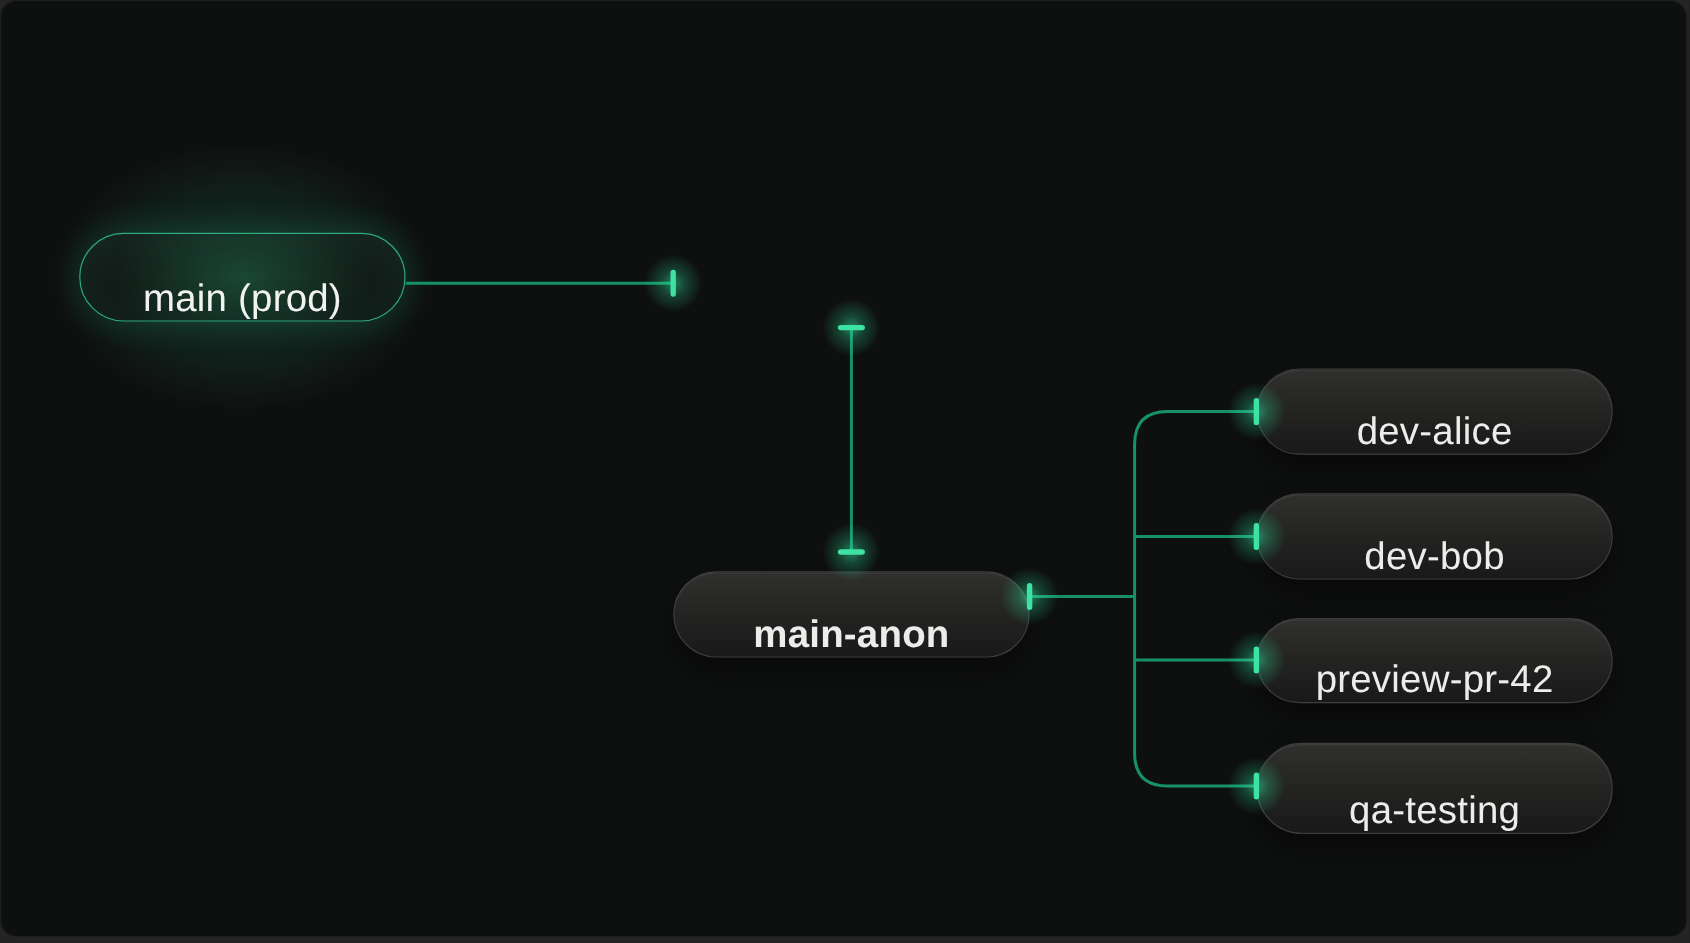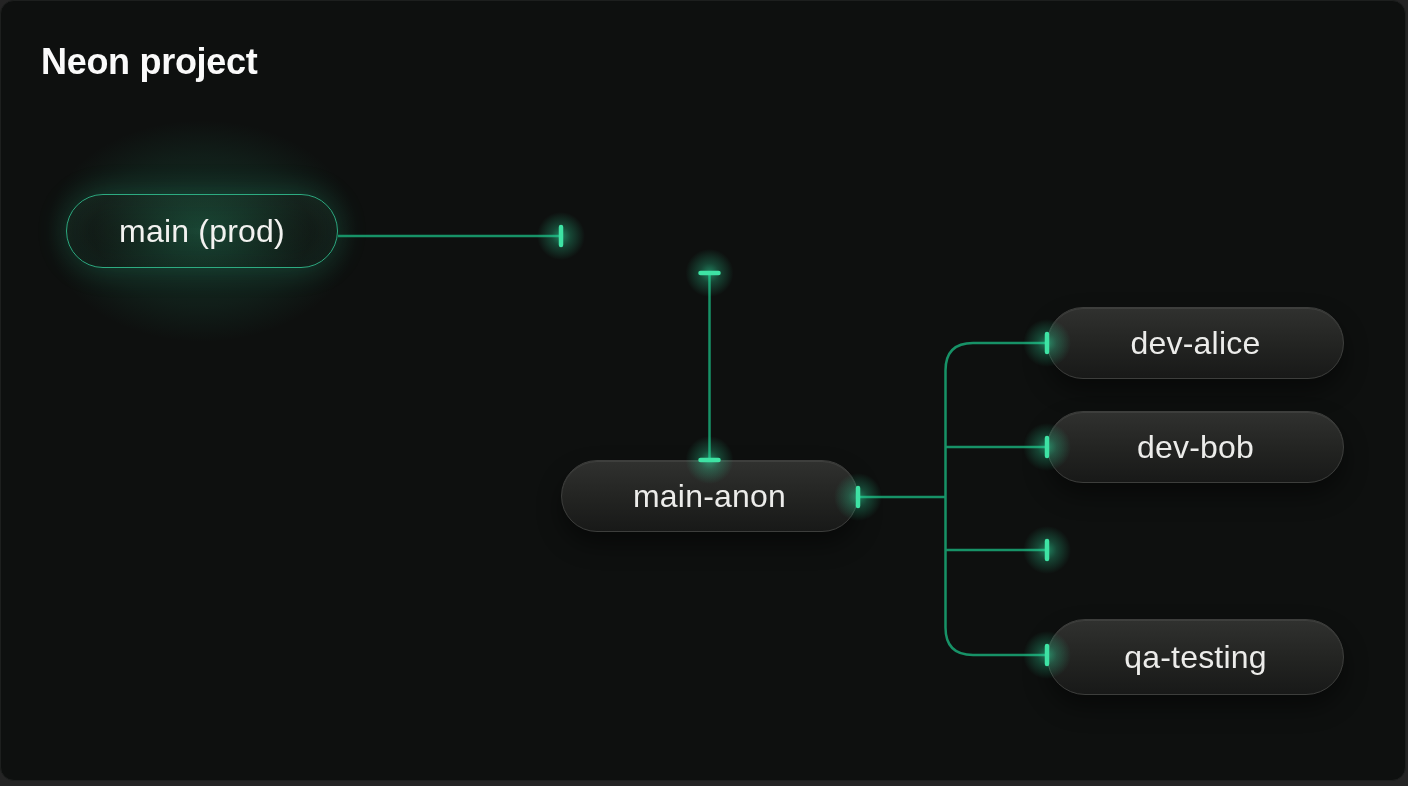--- a/index.html
+++ b/index.html
@@ -54,21 +54,21 @@
     width: 1408px;
     height: 786px;
     pointer-events: none;
     z-index: 3;
   }
   .node {
     position: absolute;
     z-index: 2;
     border-radius: 999px;
     display: flex;
-    align-items: center;
+    align-items: flex-end;
     justify-content: center;
     box-sizing: border-box;
     background: linear-gradient(180deg, #30312f 0%, #232422 52%, #181918 100%);
     border: 1px solid #3d3e3c;
     box-shadow: inset 0 1px 0 rgba(255,255,255,0.07), 0 12px 24px rgba(0,0,0,0.45);
     color: #ececea;
     font-size: 32px;
     letter-spacing: 0.2px;
     cursor: pointer;
   }
@@ -84,34 +84,36 @@
       0 0 30px rgba(47, 205, 150, 0.22),
       inset 0 0 36px rgba(43, 190, 135, 0.10);
     color: #f2f2f0;
   }
   .node .label { pointer-events: none; }
 </style>
 </head>
 <body>
 
 <div class="card">
-  <h1 class="page-title">Neon project</h1>
   <div class="diagram" id="diagram">
     <div class="halo"></div>
   <div class="node primary" style="left: 65px; top: 193px; width: 272px; height: 74px;">
         <span class="label">main (prod)</span>
       </div>
-      <div class="node" style="left: 560px; top: 459px; width: 297px; height: 72px;">
+      <div class="node" style="left: 560px; top: 475px; width: 297px; height: 72px; font-weight: bold;">
         <span class="label">main-anon</span>
       </div>
       <div class="node" style="left: 1046px; top: 306px; width: 297px; height: 72px;">
         <span class="label">dev-alice</span>
       </div>
       <div class="node" style="left: 1046px; top: 410px; width: 297px; height: 72px;">
         <span class="label">dev-bob</span>
+      </div>
+      <div class="node" style="left: 1046px; top: 514px; width: 297px; height: 71px;">
+        <span class="label">preview-pr-42</span>
       </div>
       <div class="node" style="left: 1046px; top: 618px; width: 297px; height: 76px;">
         <span class="label">qa-testing</span>
       </div>
       <svg viewBox="0 0 1408 786" class="edges">
         <defs>
           <radialGradient id="capGlow">
             <stop offset="0%" stop-color="#2edfa0" stop-opacity="0.55"></stop>
             <stop offset="40%" stop-color="#2edfa0" stop-opacity="0.26"></stop>
             <stop offset="100%" stop-color="#2edfa0" stop-opacity="0"></stop>

